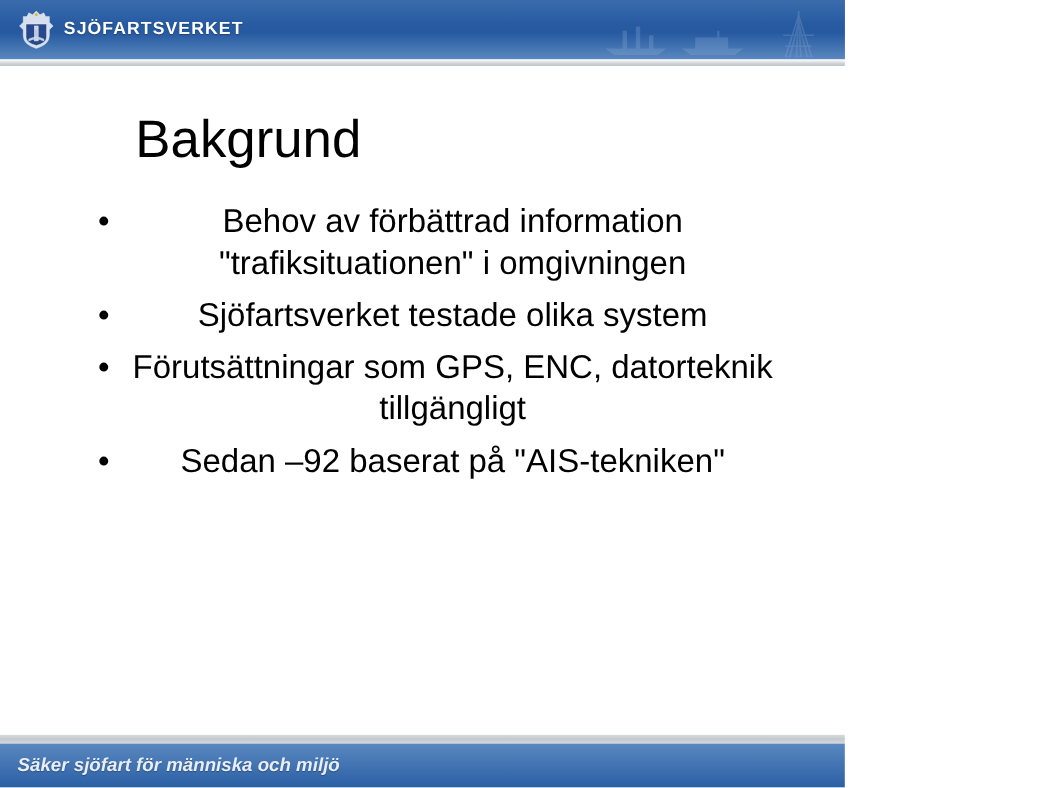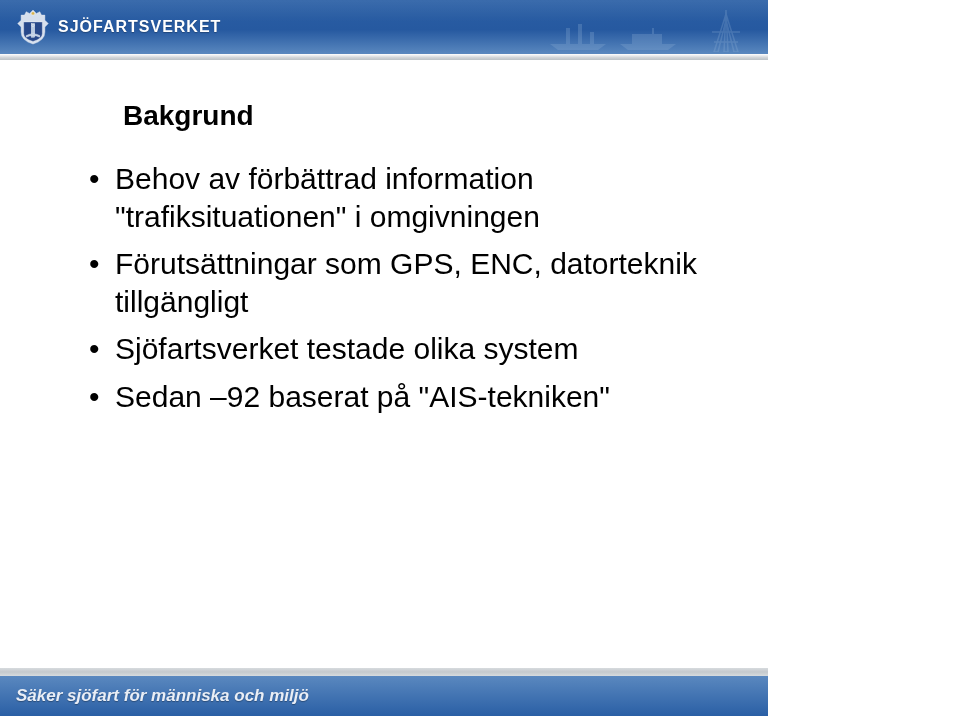--- a/index.html
+++ b/index.html
@@ -84,37 +84,38 @@
   }
 
   
   .content {
     position: absolute;
     top: 100px;
     left: 85px;
     right: 60px;
   }
   .title {
-    font-size: 28px;
-    font-weight: 700;
+    font-size: 48px;
+    font-weight: 400;
     color: #000000;
     margin: 0 0 28px 38px;
   }
   ul.bullets {
     list-style: none;
     margin: 0;
     padding: 0;
   }
   ul.bullets > li {
     position: relative;
     padding-left: 30px;
     font-size: 30px;
     line-height: 1.25;
     color: #000000;
     margin-bottom: 10px;
+    text-align: center;
   }
   ul.bullets > li::before {
     content: "•";
     position: absolute;
     left: 4px;
     top: 0;
     font-size: 30px;
     color: #000;
   }
   .li-wrap { display: block; }
@@ -175,24 +176,24 @@
   </div>
   <div class="gray-strip strip-top"></div>
 
   <div class="content">
     <h1 class="title">Bakgrund</h1>
     <ul class="bullets">
       <li>
           <span class="li-wrap">Behov av förbättrad information "trafiksituationen" i omgivningen</span>
         </li>
       <li>
+          <span class="li-wrap">Sjöfartsverket testade olika system</span>
+        </li>
+      <li>
           <span class="li-wrap">Förutsättningar som GPS, ENC, datorteknik tillgängligt</span>
-        </li>
-      <li>
-          <span class="li-wrap">Sjöfartsverket testade olika system</span>
         </li>
       <li>
           <span class="li-wrap">Sedan –92 baserat på "AIS-tekniken"</span>
         </li>
     </ul>
   </div>
 
   <div class="gray-strip strip-bottom"></div>
   <div class="footer">
     <span class="footer-text">Säker sjöfart för människa och miljö</span>

